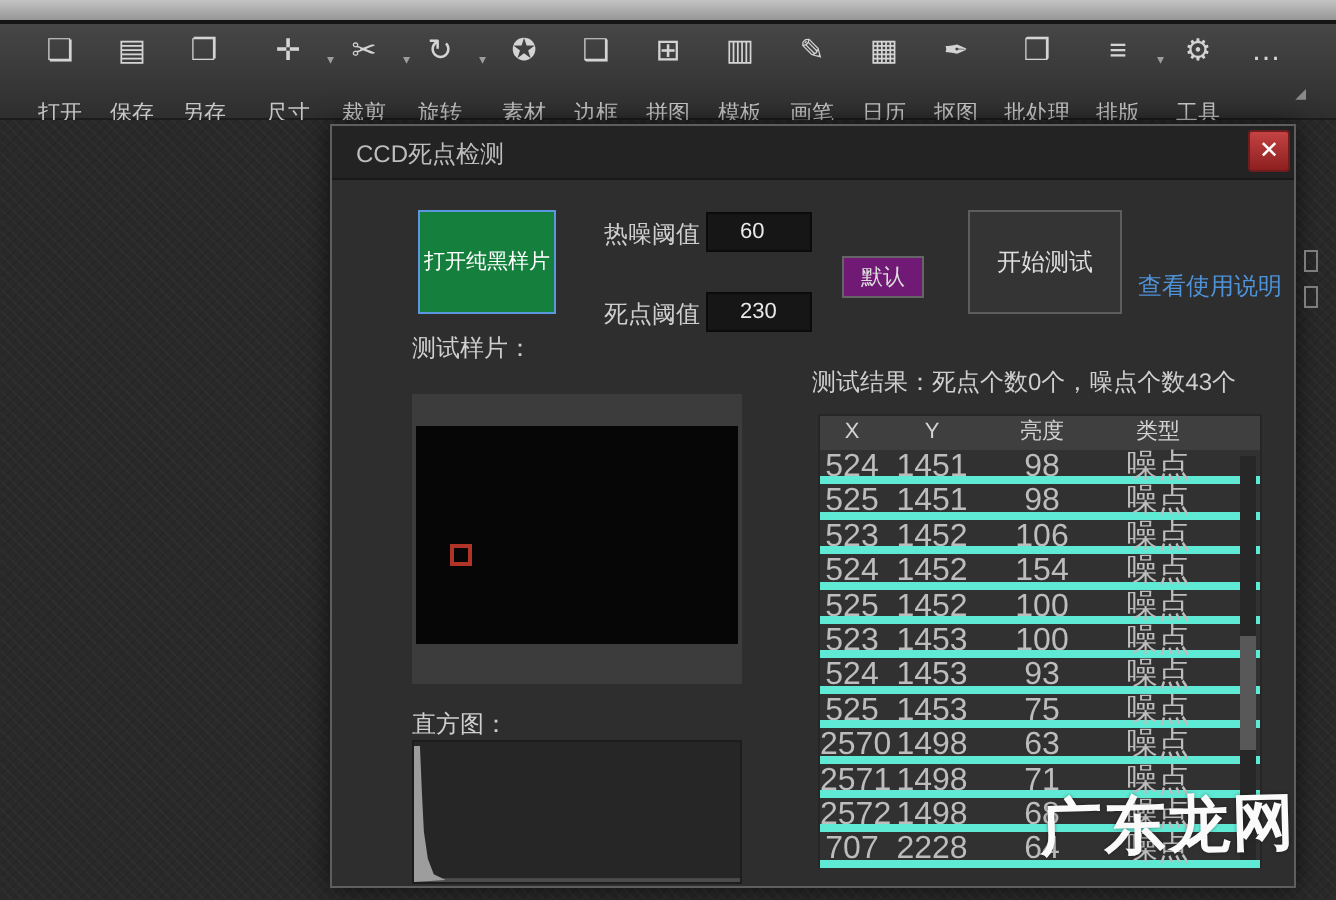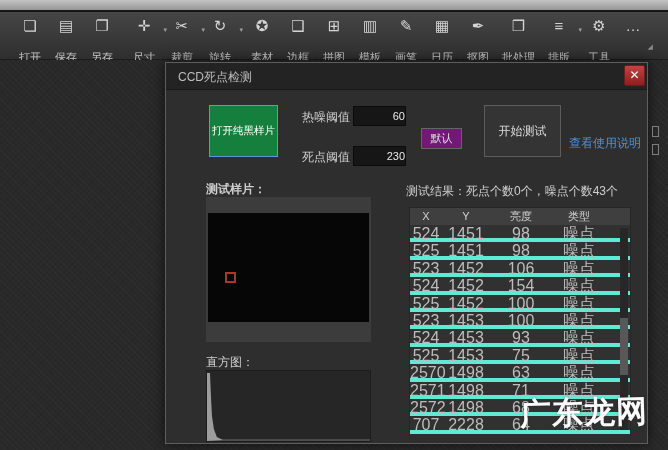--- a/index.html
+++ b/index.html
@@ -40,31 +40,31 @@
   .dialog-body{position:relative;height:354px;}
 
   .btn-open-sample{position:absolute;left:43px;top:15px;width:69px;height:52px;box-sizing:border-box;
     background:#15803d;border:1px solid #5b97dd;color:#fff;font-size:10.5px;cursor:pointer;
     display:flex;align-items:center;justify-content:center;white-space:nowrap;padding:0 1px;font-family:inherit;}
 
   .fld-label{position:absolute;font-size:12px;color:#cfcfcf;}
   .lbl-hot{left:136px;top:19px;}
   .lbl-dead{left:136px;top:59px;}
   .fld-input{position:absolute;width:53px;height:20px;box-sizing:border-box;background:#161616;
-    border:1px solid #0b0b0b;color:#e9e9e9;font-size:11px;padding:0 0 0 16px;font-family:inherit;text-align:right;}
+    border:1px solid #0b0b0b;color:#e9e9e9;font-size:11px;padding:0 0 0 16px;font-family:inherit;}
   .inp-hot{left:187px;top:16px;}
   .inp-dead{left:187px;top:56px;}
 
   .btn-default{position:absolute;left:255px;top:38px;width:41px;height:21px;background:#701a75;
     border:1px solid #656565;color:#ddd;font-size:11px;cursor:pointer;padding:0;font-family:inherit;}
   .btn-start{position:absolute;left:318px;top:15px;width:77px;height:52px;background:#343434;
     border:1px solid #5d5d5d;color:#ddd;font-size:12px;cursor:pointer;font-family:inherit;}
   .help-link{position:absolute;left:403px;top:45px;font-size:12px;color:#4e92d8;cursor:pointer;}
 
-  .lbl-sample{left:40px;top:91px;font-weight:bold;}
+  .lbl-sample{left:40px;top:76px;}
   .preview{position:absolute;left:40px;top:107px;width:165px;height:145px;background:#3c3c3c;}
   .preview-img{position:absolute;left:2px;right:2px;top:16px;bottom:20px;background:#060606;}
   .marker{position:absolute;left:17px;top:59px;width:7px;height:7px;border:2px solid #b03528;}
 
   .lbl-hist{left:40px;top:264px;}
   .hist{position:absolute;left:40px;top:280px;width:165px;height:72px;box-sizing:border-box;
     background:#262626;border:1px solid #1d1d1d;}
   .hist svg{position:absolute;left:0;top:0;width:100%;height:100%;}
 
   .result-line{position:absolute;left:240px;top:93px;font-size:12px;color:#cfcfcf;white-space:nowrap;}

